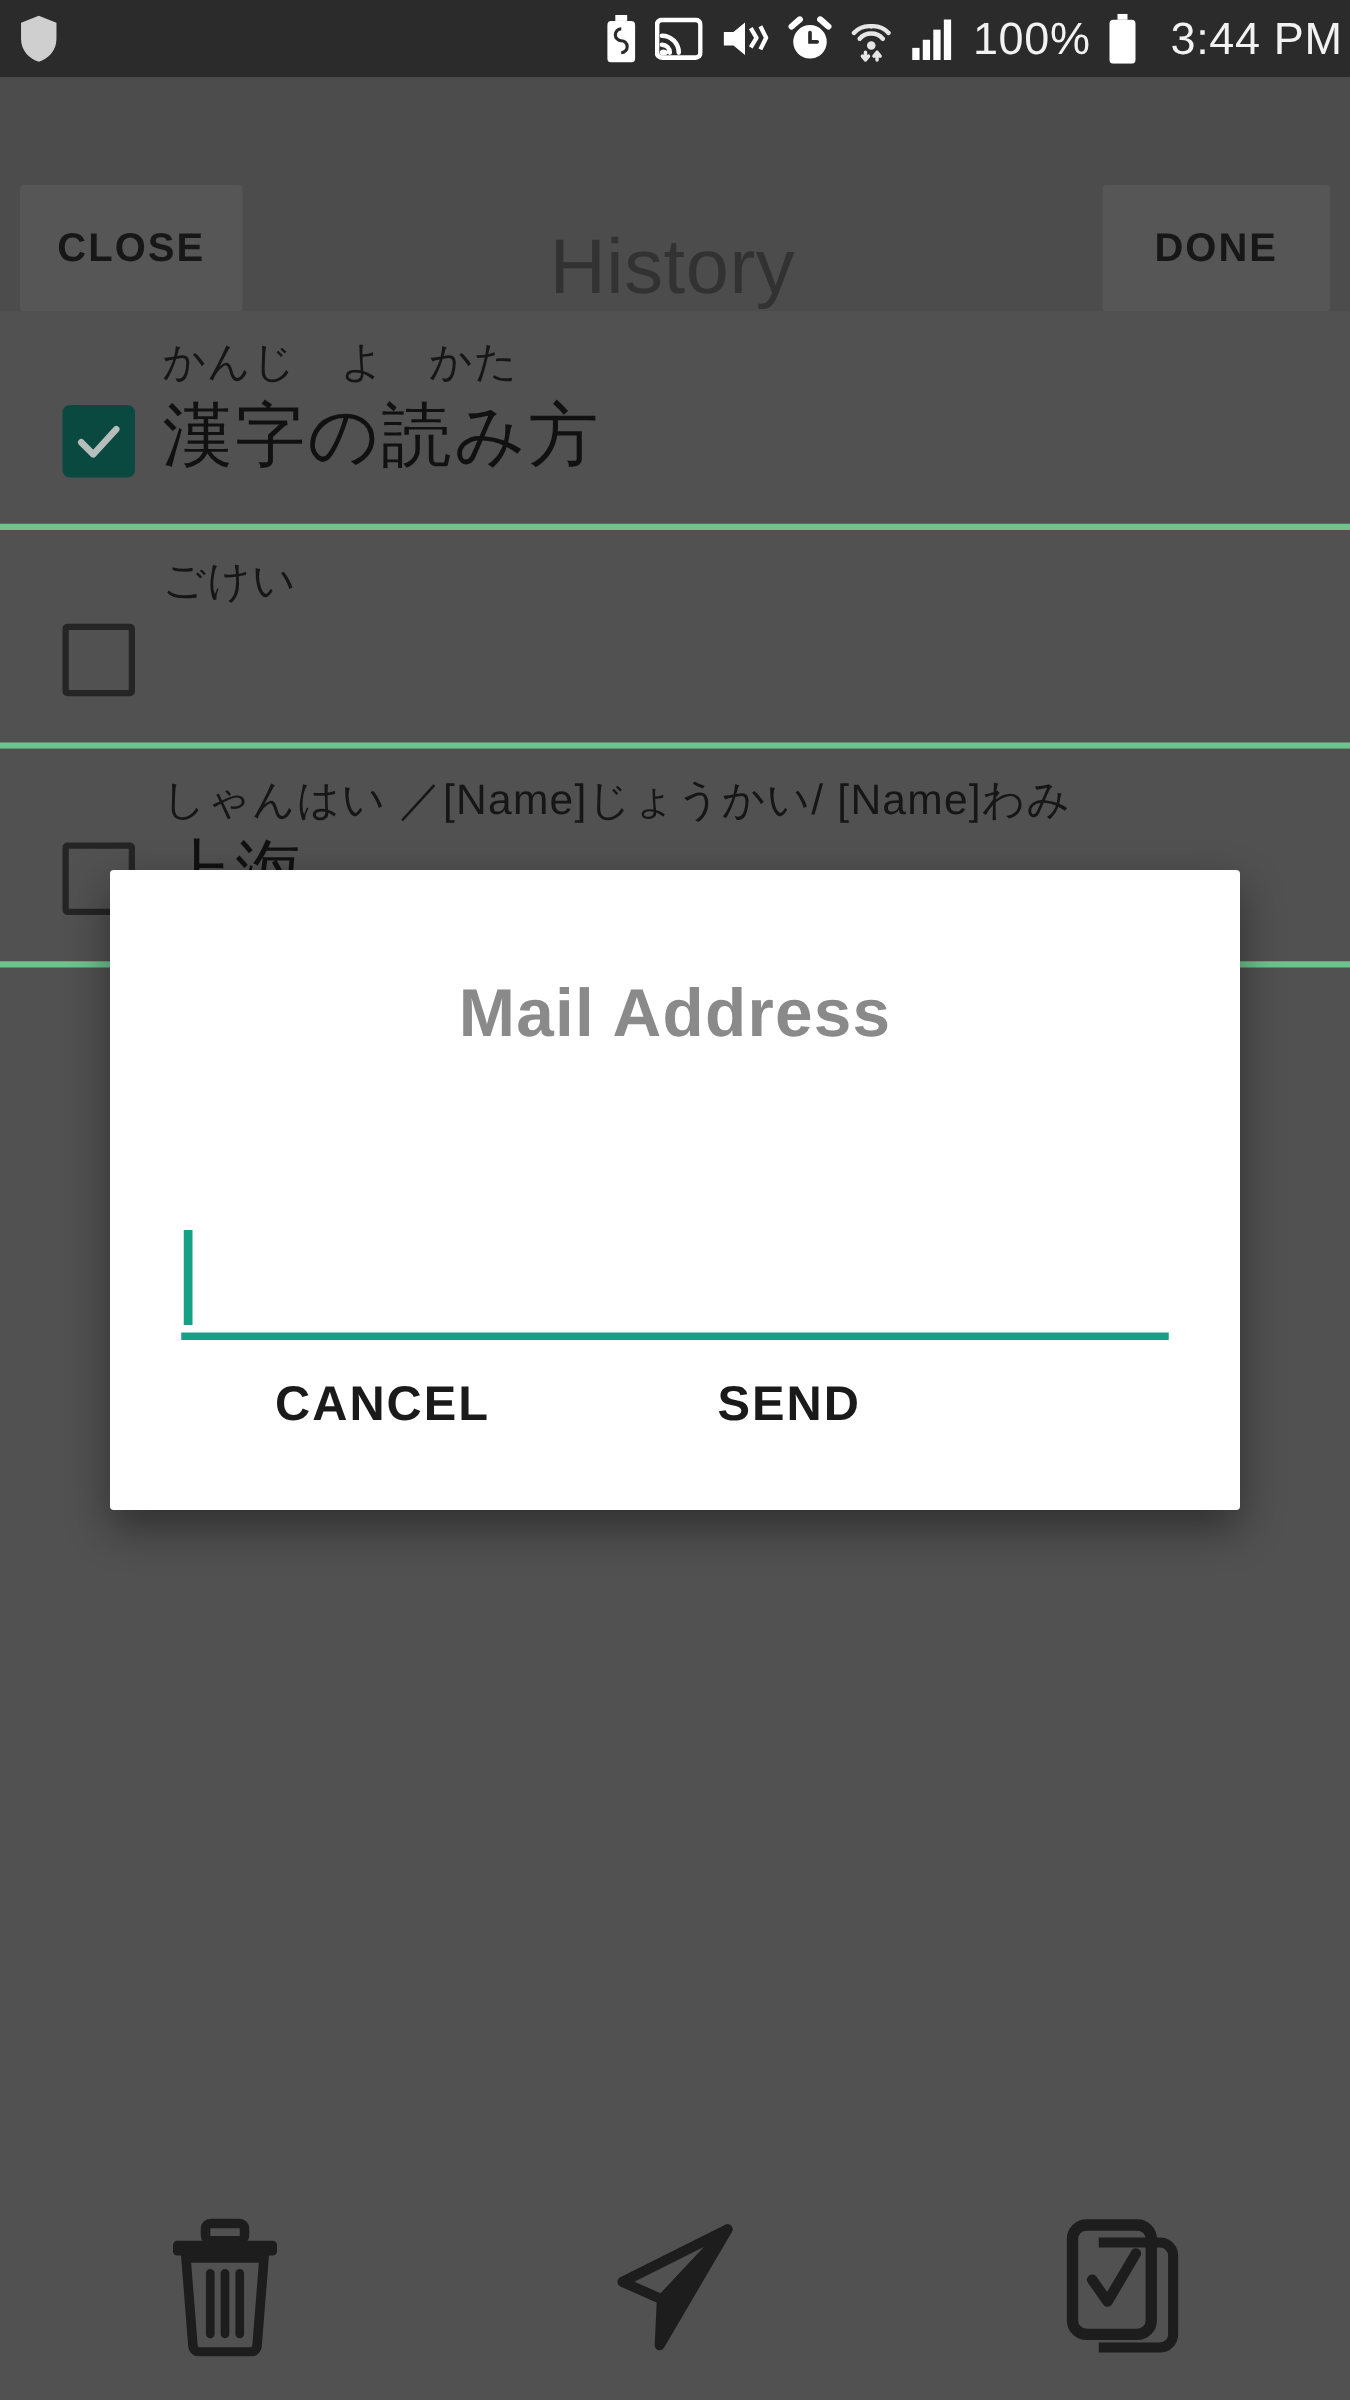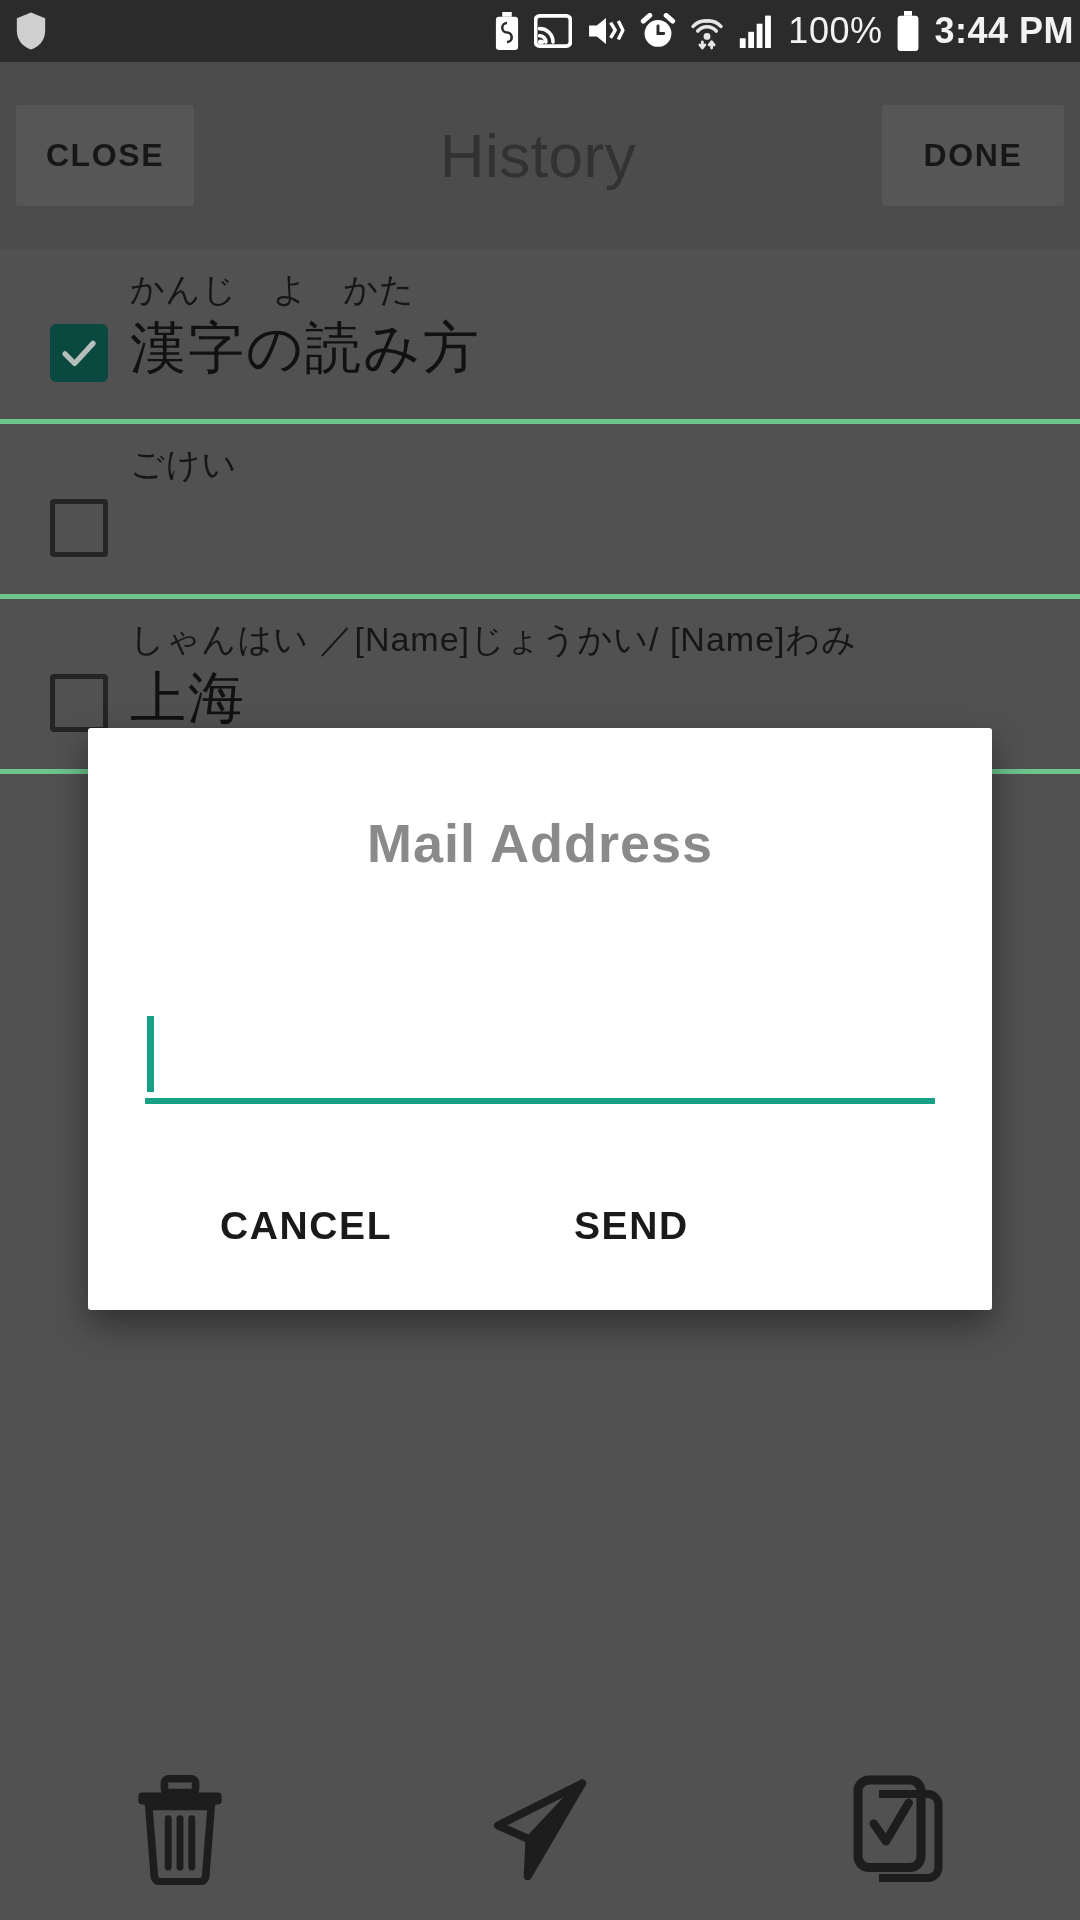--- a/index.html
+++ b/index.html
@@ -14,27 +14,27 @@
   
   .status-bar{
     position:absolute; left:0; top:0; width:1080px; height:62px;
     background:#2b2b2b; display:flex; align-items:center;
     padding:0 6px 0 14px; color:#f2f2f2;
   }
   .status-left{ display:flex; align-items:center; gap:10px; }
   .status-right{ margin-left:auto; display:flex; align-items:center; gap:14px; }
   .sb-ico{ display:inline-flex; align-items:center; justify-content:center; }
   .sb-battery-pct{ font-size:36px; letter-spacing:0.5px; font-weight:400; }
-  .sb-time{ font-size:36px; letter-spacing:0.5px; font-weight:700; margin-left:0; }
+  .sb-time{ font-size:36px; letter-spacing:0.5px; font-weight:400; margin-left:12px; }
 
   
   .appbar{
     position:absolute; left:0; top:62px; width:1080px; height:187px;
     background:#5d5d5d;
-    display:flex; align-items:center; padding:0 16px;
+    display:flex; align-items:flex-end; padding:0 16px;
   }
   .appbar-btn{
     background:#6a6a6a;
     color:#1d1d1d;
     font-size:32px; font-weight:700; letter-spacing:1.6px;
     padding:32px 26px; border-radius:3px;
     min-width:178px; text-align:center;
   }
   .appbar-btn.right{ min-width:182px; }
   .appbar-title{
@@ -71,24 +71,23 @@
   }
 
   
   .scrim{
     position:absolute; left:0; top:62px; width:1080px; height:1858px;
     background:rgba(0,0,0,0.18);
   }
 
   
   .dialog{
-    position:absolute; left:88px; top:696px; width:904px; height:582px;
+    position:absolute; left:88px; top:696px; width:904px; height:512px;
     background:#ffffff; border-radius:3px;
     box-shadow:0 14px 34px rgba(0,0,0,0.42);
-    margin-top:32px;
   }
   .dialog-title{
     text-align:center; margin-top:84px;
     font-size:54px; font-weight:700; color:#8a8a8a; letter-spacing:1px;
   }
   .field-wrap{
     position:absolute; left:57px; top:268px; width:790px;
   }
   .field-input{
     position:relative; height:108px;

